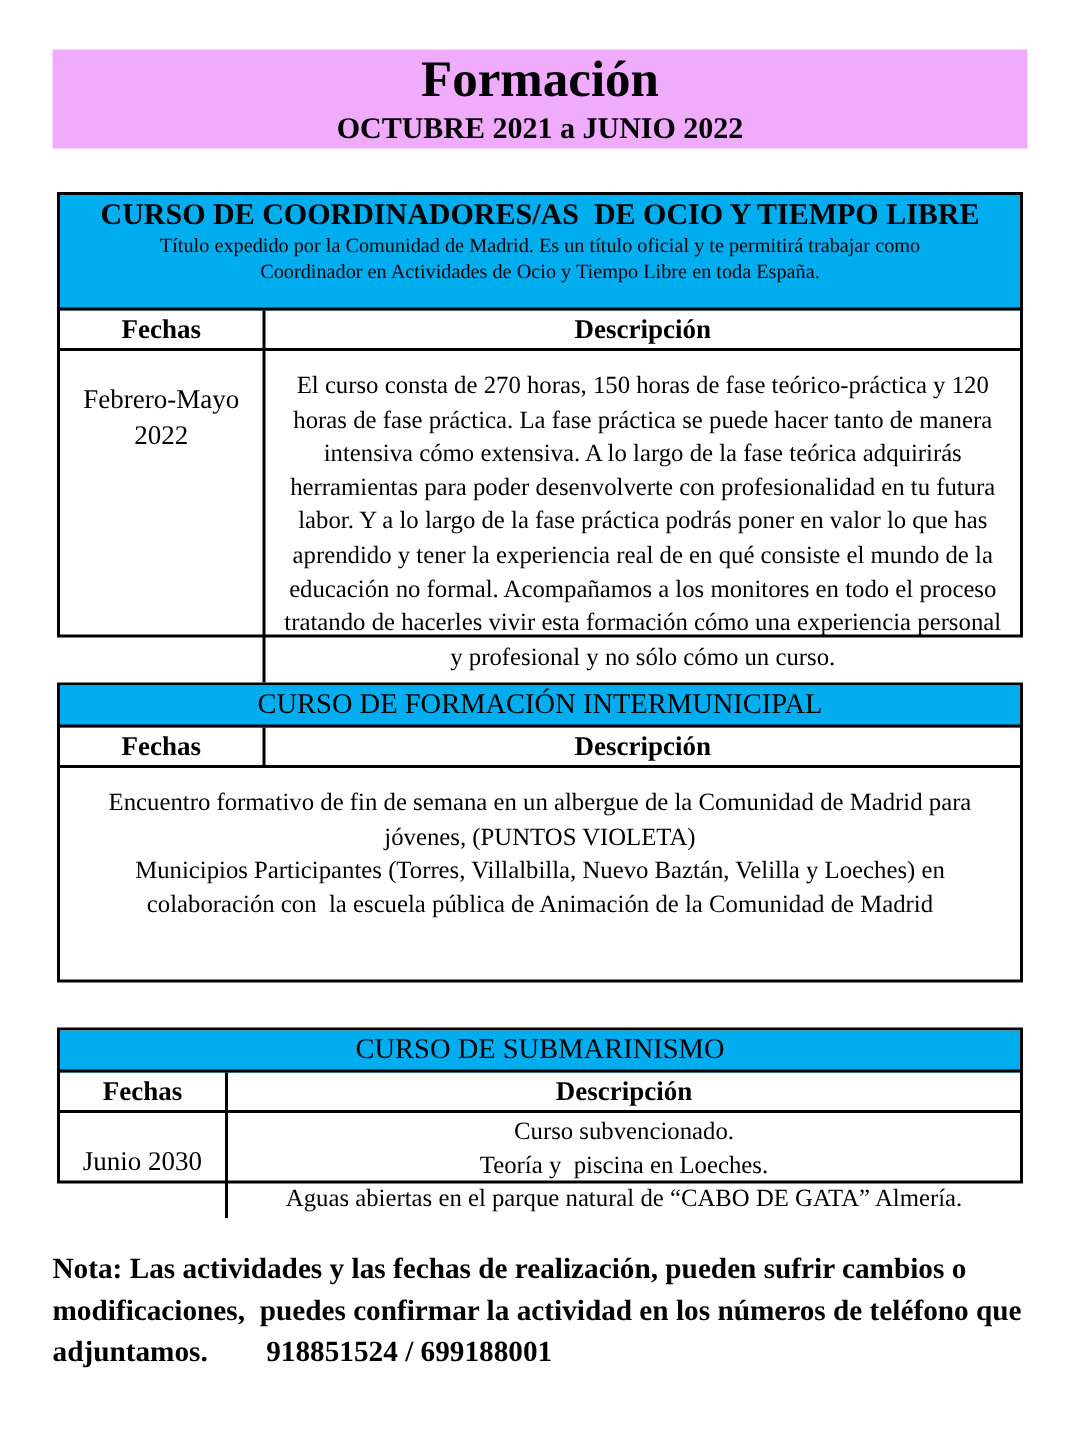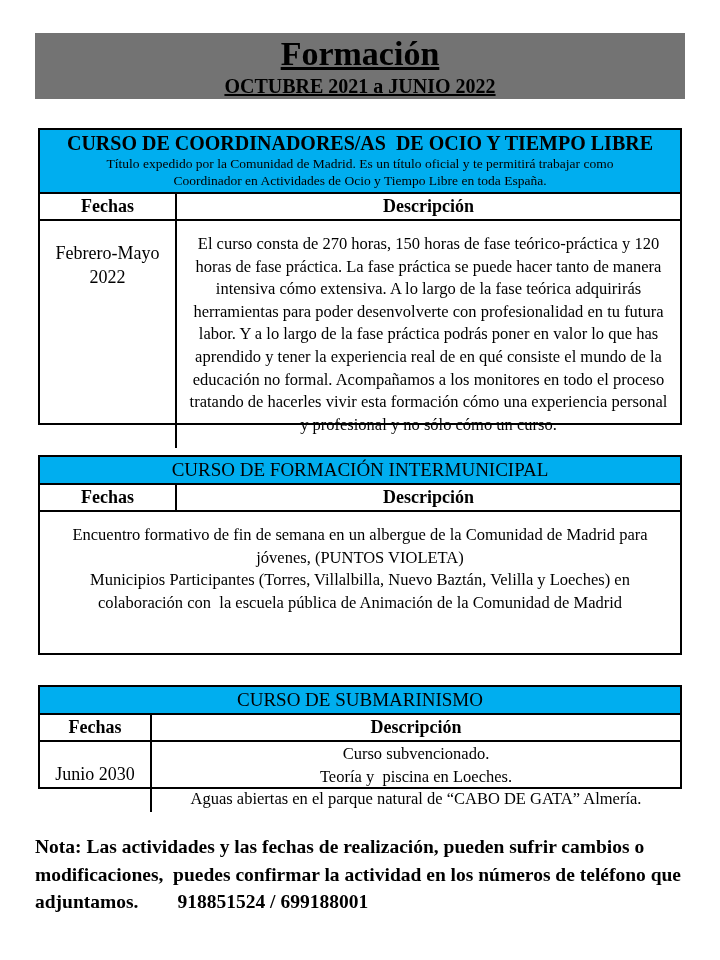--- a/index.html
+++ b/index.html
@@ -8,23 +8,22 @@
     background:#ffffff;
     font-family:"Liberation Serif", serif;
     color:#000;
     position:relative;
     overflow:hidden;
   }
 
   
   .banner {
     position:absolute; left:35px; top:33px; width:650px; height:66px;
-    background:#737373;
+    background:#f0abfc;
     text-align:center;
-    text-decoration:underline;
   }
   .banner-title { font-size:34px; font-weight:bold; line-height:40px; padding-top:1px; }
   .banner-subtitle { font-size:20px; font-weight:bold; line-height:24px; }
 
   
   .course {
     position:absolute; left:38px; width:644px;
     border:2px solid #000;
     box-sizing:border-box;
     display:flex; flex-direction:column;
@@ -33,21 +32,21 @@
   .t1 { top:128px; height:297px; }
   .t2 { top:455px; height:200px; }
   .t3 { top:685px; height:104px; }
 
   .course-header {
     background:#00AEEF;
     border-bottom:2px solid #000;
     text-align:center;
     flex:0 0 auto;
   }
-  .t1 .course-header { padding:1px 6px 3px; }
+  .t1 .course-header { padding:1px 6px 16px; }
   .t2 .course-header, .t3 .course-header { padding:1px 6px; }
 
   .course-title { font-size:20px; line-height:25px; white-space:pre-wrap; }
   .t1 .course-title { font-weight:bold; color:#000; }
   .t2 .course-title, .t3 .course-title { color:#000000; font-size:19px; line-height:24px; }
   .course-subtitle { font-size:13.5px; line-height:16.5px; white-space:pre-wrap; }
 
   .grid-row { display:flex; }
   .cols-header {
     border-bottom:2px solid #000;

